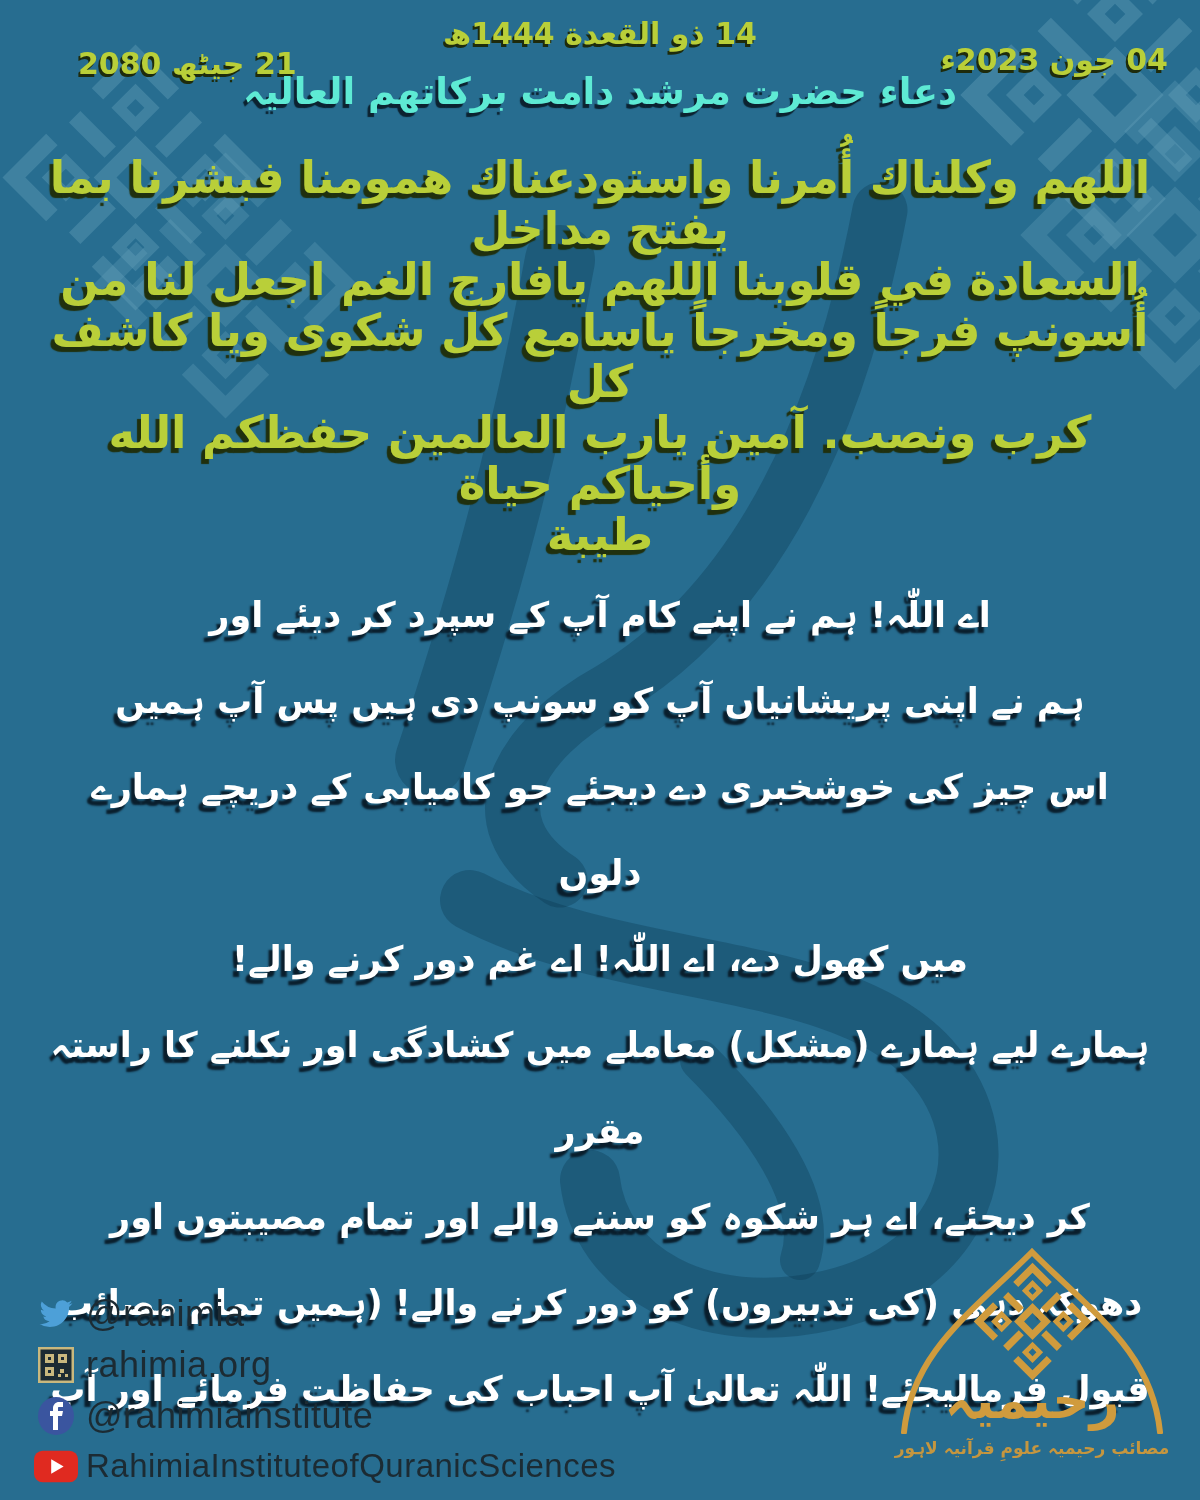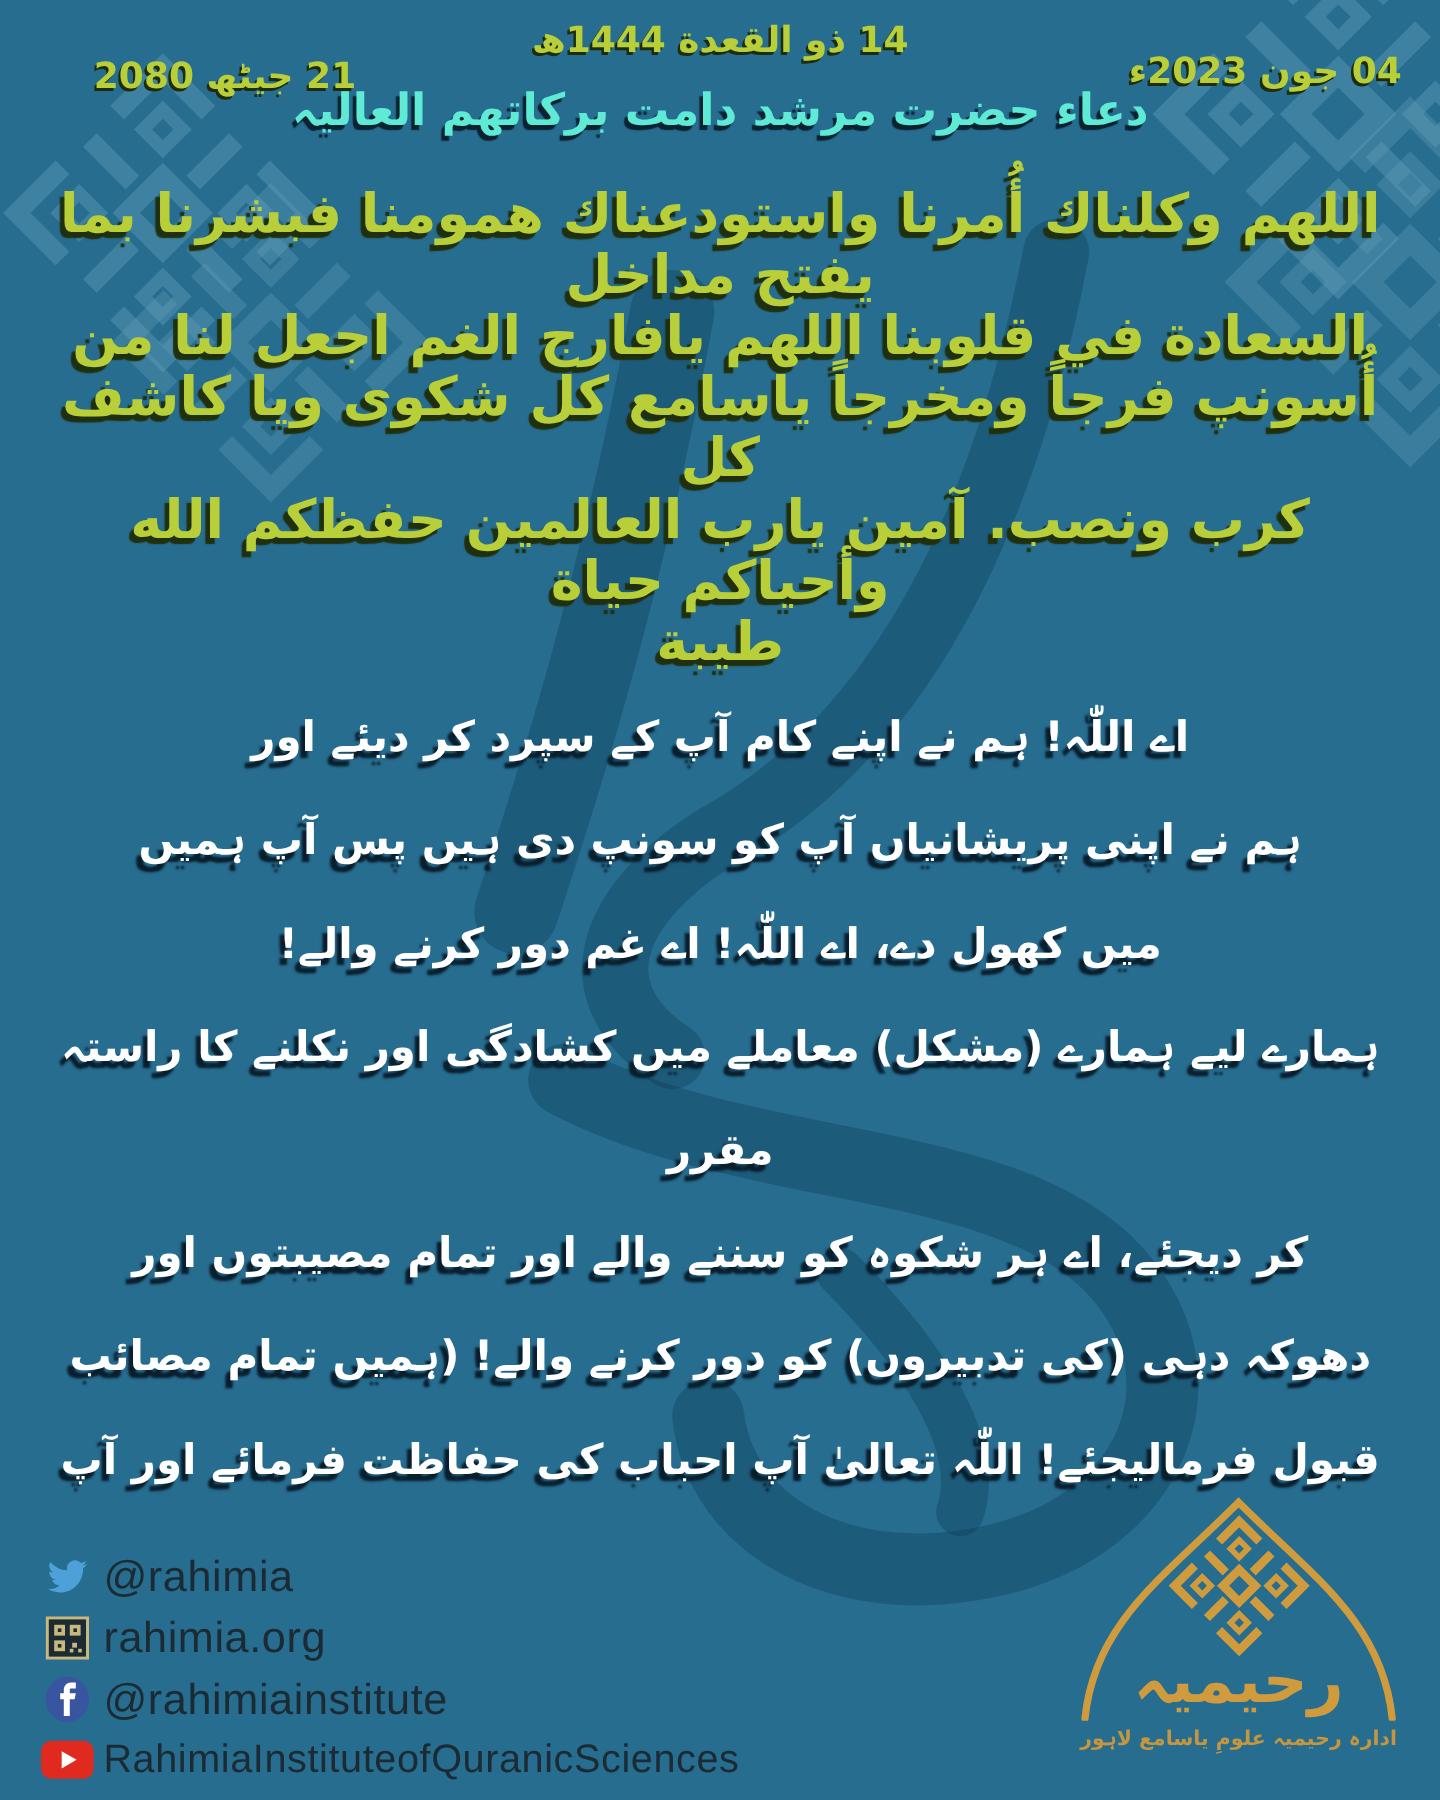--- a/index.html
+++ b/index.html
@@ -145,20 +145,21 @@
     <div class="arabic-line">اللهم وكلناك أُمرنا واستودعناك همومنا فبشرنا بما يفتح مداخل</div>
     <div class="arabic-line">السعادة في قلوبنا اللهم يافارج الغم اجعل لنا من</div>
     <div class="arabic-line">أُسونپ فرجاً ومخرجاً ياسامع كل شكوى ويا كاشف كل</div>
     <div class="arabic-line">كرب ونصب. آمين يارب العالمين حفظكم الله وأحياكم حياة</div>
     <div class="arabic-line">طيبة</div>
   </div>
 
   <div class="urdu-block">
     <div class="urdu-line">اے اللّٰہ! ہم نے اپنے کام آپ کے سپرد کر دیئے اور</div>
     <div class="urdu-line">ہم نے اپنی پریشانیاں آپ کو سونپ دی ہیں پس آپ ہمیں</div>
+    <div class="urdu-line">اس چیز کی خوشخبری دے دیجئے جو کامیابی کے دریچے ہمارے دلوں</div>
     <div class="urdu-line">میں کھول دے، اے اللّٰہ! اے غم دور کرنے والے!</div>
     <div class="urdu-line">ہمارے لیے ہمارے (مشکل) معاملے میں کشادگی اور نکلنے کا راستہ مقرر</div>
     <div class="urdu-line">کر دیجئے، اے ہر شکوہ کو سننے والے اور تمام مصیبتوں اور</div>
     <div class="urdu-line">دھوکہ دہی (کی تدبیروں) کو دور کرنے والے! (ہمیں تمام مصائب</div>
     <div class="urdu-line">قبول فرمالیجئے! اللّٰہ تعالیٰ آپ احباب کی حفاظت فرمائے اور آپ</div>
 
   </div>
 
   <div class="social-list">
 
@@ -216,16 +217,16 @@
   </div>
 
   <div class="logo">
     <svg class="logo-arch" viewBox="0 0 280 192">
       <path d="M12,190 C20,110 78,72 140,10 C202,72 260,110 268,190" fill="none" stroke="#d09b3d" stroke-width="6" stroke-linecap="round"></path>
     </svg>
     <svg class="logo-kufic" viewBox="0 0 120 120">
         <use href="#kufic"></use>
       </svg>
     <div class="logo-name">رحیمیہ</div>
-    <div class="logo-subtitle">ادارہ رحیمیہ علومِ ياسامع لاہور</div>
+    <div class="logo-subtitle">مصائب رحیمیہ علومِ قرآنیہ لاہور</div>
   </div>
 
 </div>
 
 </body></html>

